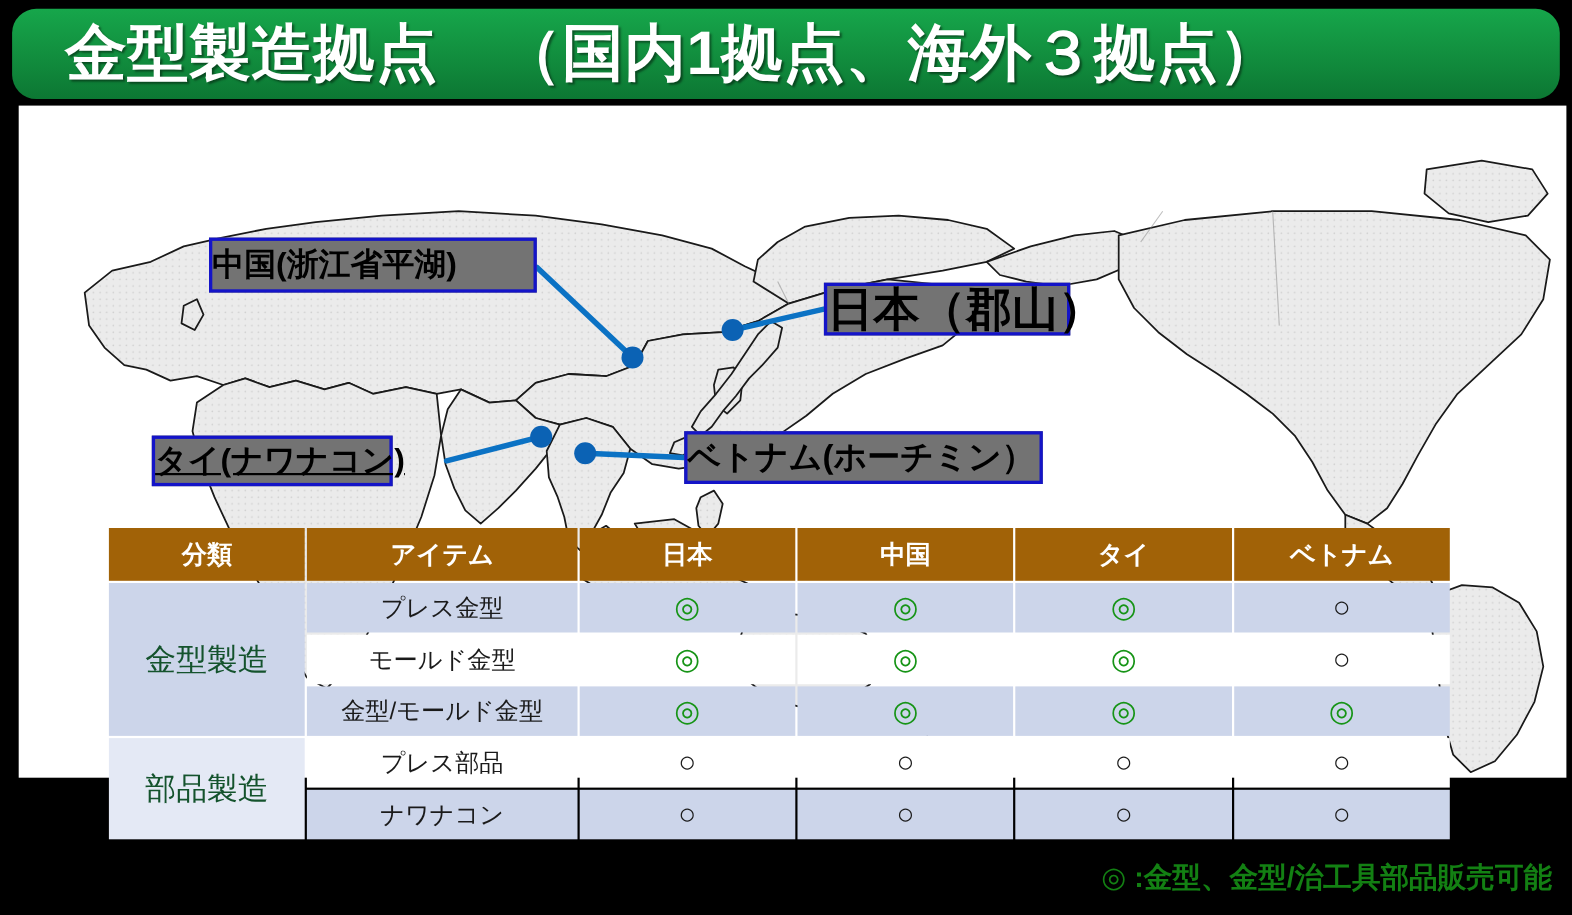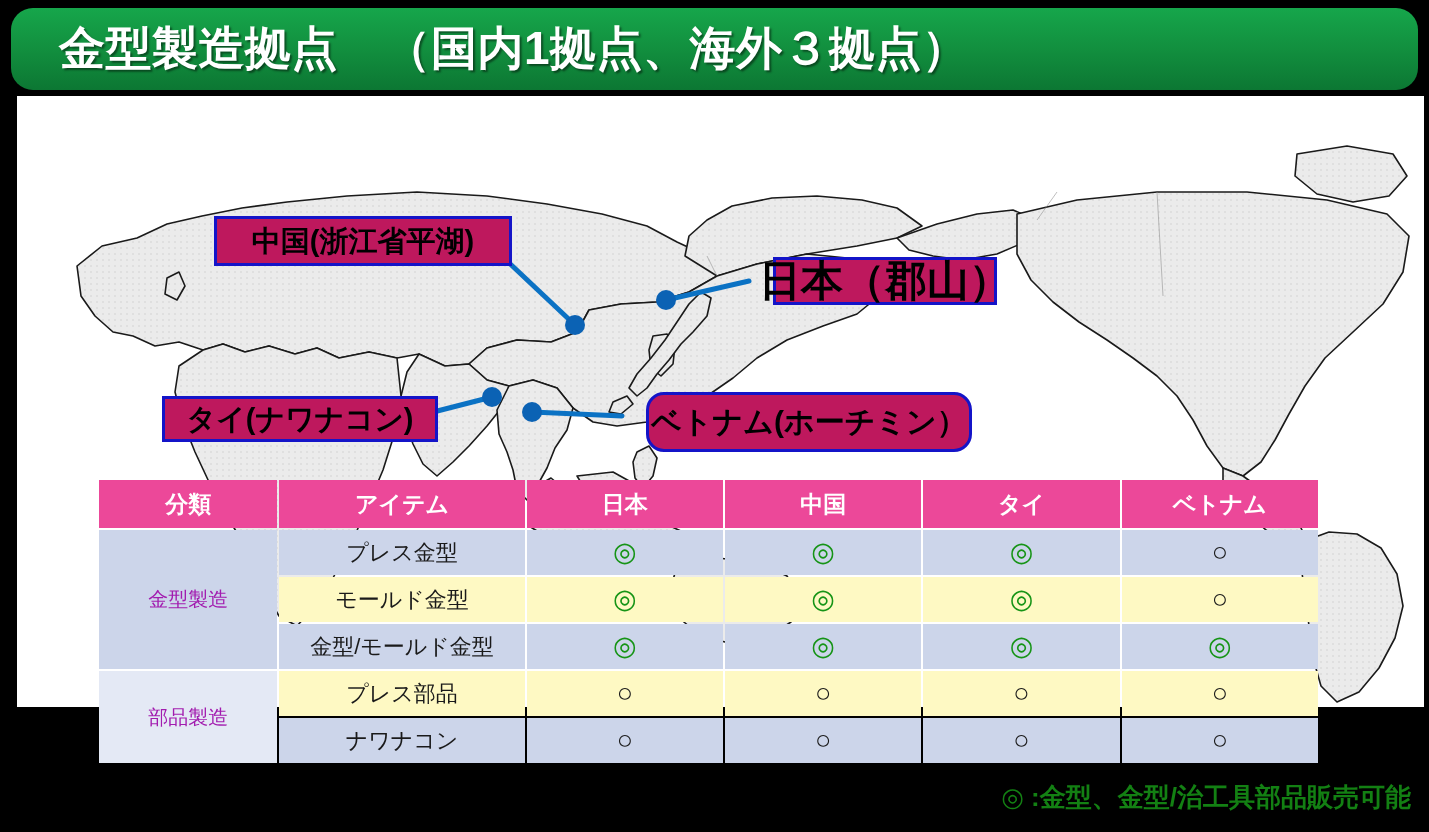--- a/index.html
+++ b/index.html
@@ -26,21 +26,21 @@
     border-radius: 22px;
     background: linear-gradient(180deg, #16a64b 0%, #12903f 48%, #0c7733 100%);
     box-sizing: border-box;
   }
   .title-text {
     position: absolute;
     left: 48px;
     top: 50%;
     transform: translateY(-50%);
     color: #ffffff;
-    font-size: 46px;
+    font-size: 56px;
     font-weight: bold;
     letter-spacing: 0.5px;
     white-space: nowrap;
     text-shadow: 2px 2px 2px rgba(0,0,0,0.45);
   }
 
   
   .map-stage {
     position: absolute;
     left: 17px;
@@ -65,80 +65,78 @@
     left: 0;
     top: 0;
     width: 1429px;
     height: 832px;
     pointer-events: none;
   }
 
   
   .callout {
     position: absolute;
-    background: #be185d;
+    background: #737373;
     border: 3px solid #1414c8;
     color: #000000;
     font-weight: bold;
     display: flex;
     align-items: center;
-    justify-content: center;
     white-space: nowrap;
     box-sizing: border-box;
     line-height: 1;
-    margin-left: 24px;
   }
   .callout-china   { left: 190px; top: 216px; width: 298px; height: 50px; font-size: 29px; }
   .callout-japan   { left: 749px; top: 257px; width: 224px; height: 48px; font-size: 42px; }
-  .callout-thai    { left: 138px; top: 396px; width: 276px; height: 46px; font-size: 29px; }
-  .callout-vietnam { left: 622px; top: 392px; width: 326px; height: 60px; font-size: 30px; border-radius: 18px; }
+  .callout-thai    { left: 138px; top: 396px; width: 219px; height: 46px; font-size: 29px; text-decoration: underline; }
+  .callout-vietnam { left: 622px; top: 392px; width: 326px; height: 48px; font-size: 30px; }
 
   
   .site-table {
     position: absolute;
     left: 97px;
     top: 478px;
     width: 1223px;
     border-collapse: separate;
     border-spacing: 2px;
     table-layout: fixed;
   }
   .site-table th, .site-table td {
     padding: 0;
     margin: 0;
     text-align: center;
     vertical-align: middle;
     border: none;
   }
   .site-table thead th {
-    background: #ec4899;
+    background: #a16207;
     color: #ffffff;
     font-size: 23px;
     font-weight: bold;
     height: 48px;
   }
   .col-cat  { width: 178px; }
   .col-item { width: 245px; }
   .col-site { width: 196px; }
 
   .cell-cat {
-    font-size: 20px;
-    color: #a21caf;
+    font-size: 28px;
+    color: #14532d;
     font-weight: normal;
   }
   .cell-item {
     font-size: 22px;
     color: #1a1a1a;
     height: 45px;
   }
   .cell-mark {
     height: 45px;
   }
   .row-dark .cell-item, .row-dark .cell-mark { background: #ccd5ea; }
-  .row-light .cell-item, .row-light .cell-mark { background: #fef9c3; }
+  .row-light .cell-item, .row-light .cell-mark { background: #ffffff; }
   .cat-dark  { background: #ccd5ea; }
   .cat-light { background: #e4e9f5; }
 
   .mark {
     display: inline-block;
     line-height: 1;
     font-size: 27px;
   }
   .mark-double { color: #169416; font-weight: normal; }
   .mark-single { color: #1a1a1a; font-weight: normal; }

